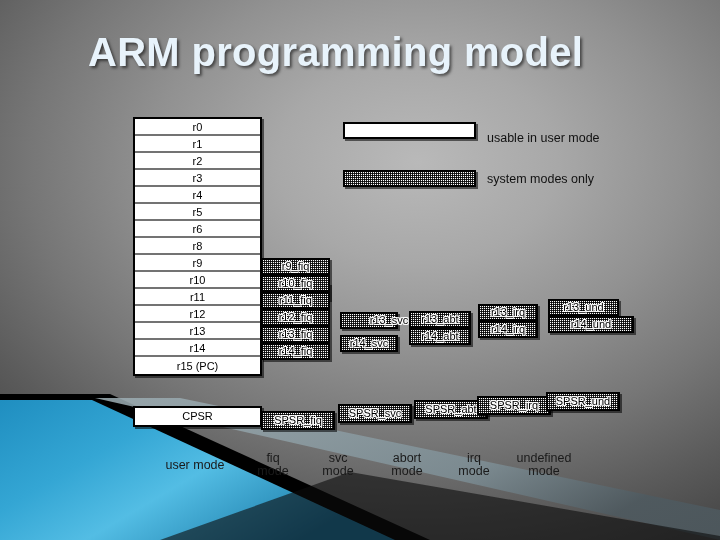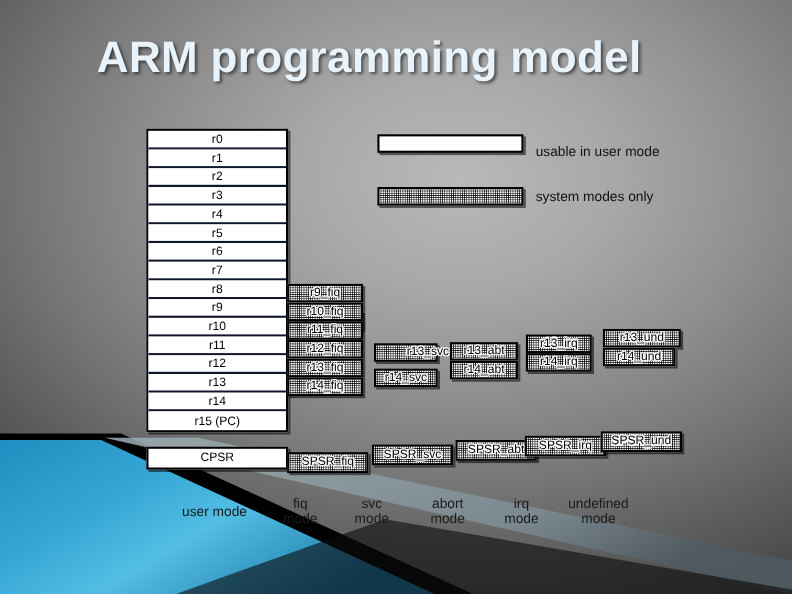--- a/index.html
+++ b/index.html
@@ -95,21 +95,21 @@
     top: 117px;
     width: 129px;
     border: 2px solid #000;
     box-sizing: border-box;
     background: #fff;
     box-shadow: 2px 2px 0 rgba(0,0,0,0.55);
   }
   #userfile .cell {
     box-sizing: border-box;
     height: 17px;
-    border-bottom: 2px solid #0f172a;
+    border-bottom: 2px solid #737373;
     background: #fff;
     color: #000;
     font-size: 11px;
     display: flex;
     align-items: center;
     justify-content: center;
     white-space: nowrap;
   }
   #userfile .cell:last-child { border-bottom: none; }
 
@@ -176,21 +176,20 @@
   <div id="title">ARM programming model</div>
 
   <div id="userfile">
     <div class="cell">r0</div>
     <div class="cell">r1</div>
     <div class="cell">r2</div>
     <div class="cell">r3</div>
     <div class="cell">r4</div>
     <div class="cell">r5</div>
     <div class="cell">r6</div>
-    <div class="cell">r7</div>
     <div class="cell">r8</div>
     <div class="cell">r9</div>
     <div class="cell">r10</div>
     <div class="cell">r11</div>
     <div class="cell">r12</div>
     <div class="cell">r13</div>
     <div class="cell">r14</div>
     <div class="cell">r15 (PC)</div>
   </div>
 
@@ -239,21 +238,21 @@
   <div class="rbox shaded" style="left:478px; top:304px; width:60px; height:17px;">
     <span class="lbl">r13_irq</span>
   </div>
   <div class="rbox shaded" style="left:478px; top:321px; width:60px; height:17px;">
     <span class="lbl">r14_irq</span>
   </div>
 
   <div class="rbox shaded" style="left:548px; top:299px; width:71px; height:17px;">
     <span class="lbl">r13_und</span>
   </div>
-  <div class="rbox shaded" style="left:548px; top:316px; width:66px; height:17px;">
+  <div class="rbox shaded" style="left:548px; top:316px; width:86px; height:17px;">
     <span class="lbl">r14_und</span>
   </div>
 
   <div class="rbox" style="left:133px; top:406px; width:129px; height:21px;">
     <span class="lbl">CPSR</span>
   </div>
 
   <div class="rbox shaded" style="left:261px; top:411px; width:74px; height:19px;">
     <span class="lbl">SPSR_fiq</span>
   </div>

